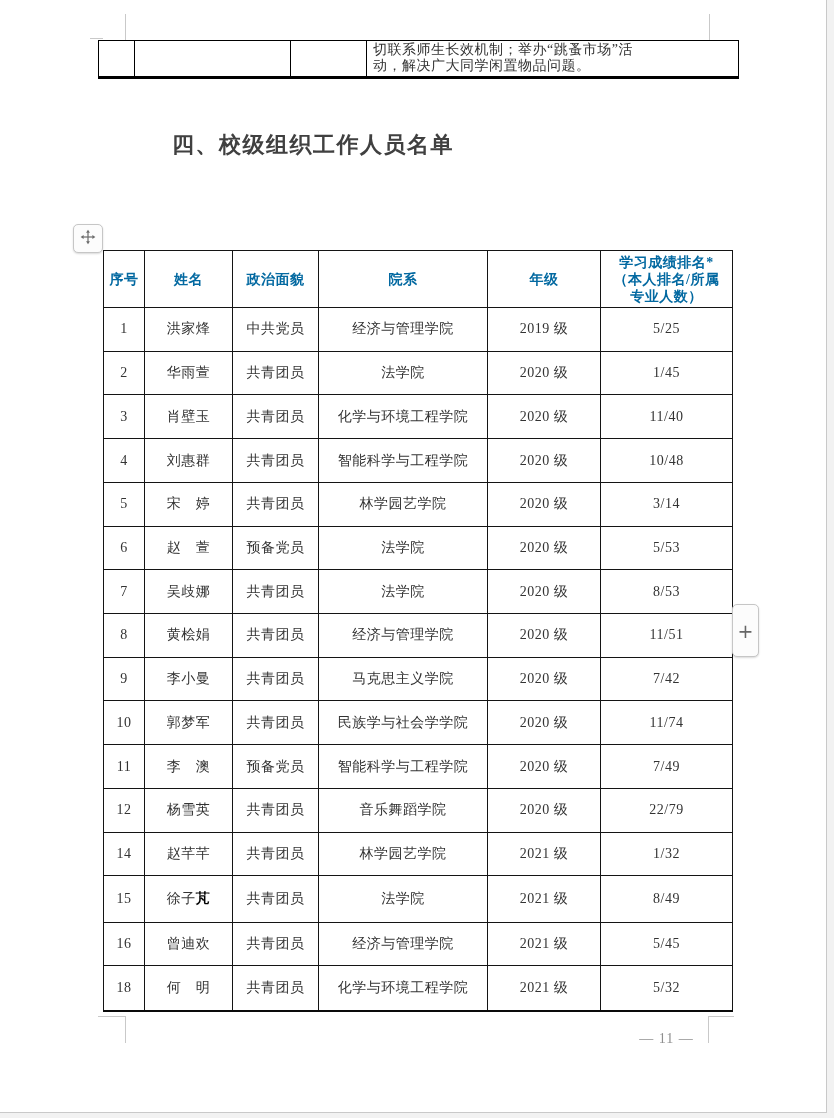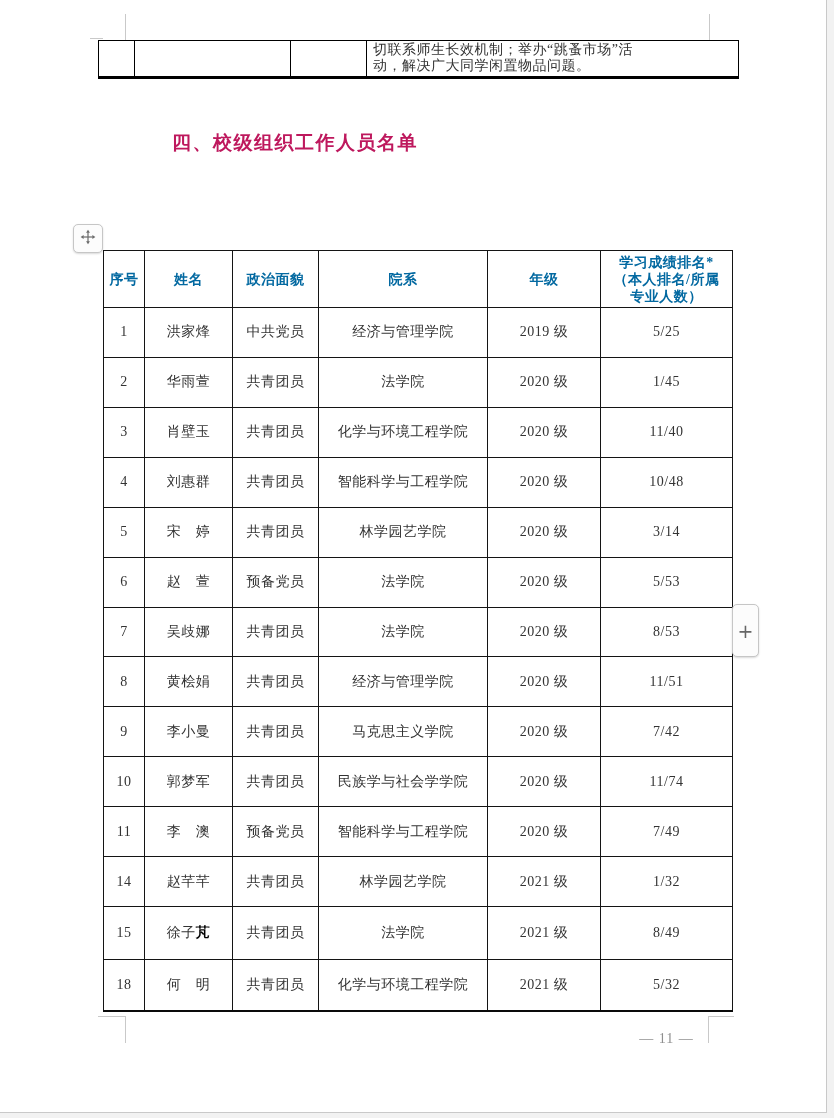--- a/index.html
+++ b/index.html
@@ -33,21 +33,21 @@
   }
   .cont-text{
     padding:1px 6px 2px 6px !important;
     font-size:14px;line-height:16px;letter-spacing:0.5px;color:#333;
     text-align:left;white-space:pre-line;margin-top:20px;
   }
 
   .section-heading{
     position:absolute;left:172px;top:130px;
     font-family:"Liberation Sans","DejaVu Sans",sans-serif;
-    font-weight:bold;font-size:19px;color:#be185d;letter-spacing:1.5px;
+    font-weight:bold;font-size:22px;color:#404040;letter-spacing:1.5px;
   }
 
   
   .floating-btn{
     position:absolute;background:#fcfcfc;border:1px solid #c6c6c6;border-radius:5px;
     box-shadow:0 1px 2px rgba(0,0,0,0.15);
     display:flex;align-items:center;justify-content:center;box-sizing:border-box;
   }
   .move-handle{left:73px;top:224px;width:30px;height:29px;}
   .plus-btn{
@@ -230,34 +230,50 @@
         </tr>
         <tr>
           <td>11</td>
           <td>李　澳</td>
           <td>预备党员</td>
           <td>智能科学与工程学院</td>
           <td>2020 级</td>
           <td>7/49</td>
         </tr>
         <tr>
+          <td>12</td>
+          <td>杨雪英</td>
+          <td>共青团员</td>
+          <td>音乐舞蹈学院</td>
+          <td>2020 级</td>
+          <td>22/79</td>
+        </tr>
+        <tr>
           <td>14</td>
           <td>赵芊芊</td>
           <td>共青团员</td>
           <td>林学园艺学院</td>
           <td>2021 级</td>
           <td>1/32</td>
         </tr>
         <tr>
           <td>15</td>
           <td>徐子<span class="ff">芃</span></td>
           <td>共青团员</td>
           <td>法学院</td>
           <td>2021 级</td>
           <td>8/49</td>
+        </tr>
+        <tr>
+          <td>16</td>
+          <td>曾迪欢</td>
+          <td>共青团员</td>
+          <td>经济与管理学院</td>
+          <td>2021 级</td>
+          <td>5/45</td>
         </tr>
         <tr>
           <td>18</td>
           <td>何　明</td>
           <td>共青团员</td>
           <td>化学与环境工程学院</td>
           <td>2021 级</td>
           <td>5/32</td>
         </tr>
       </tbody>

